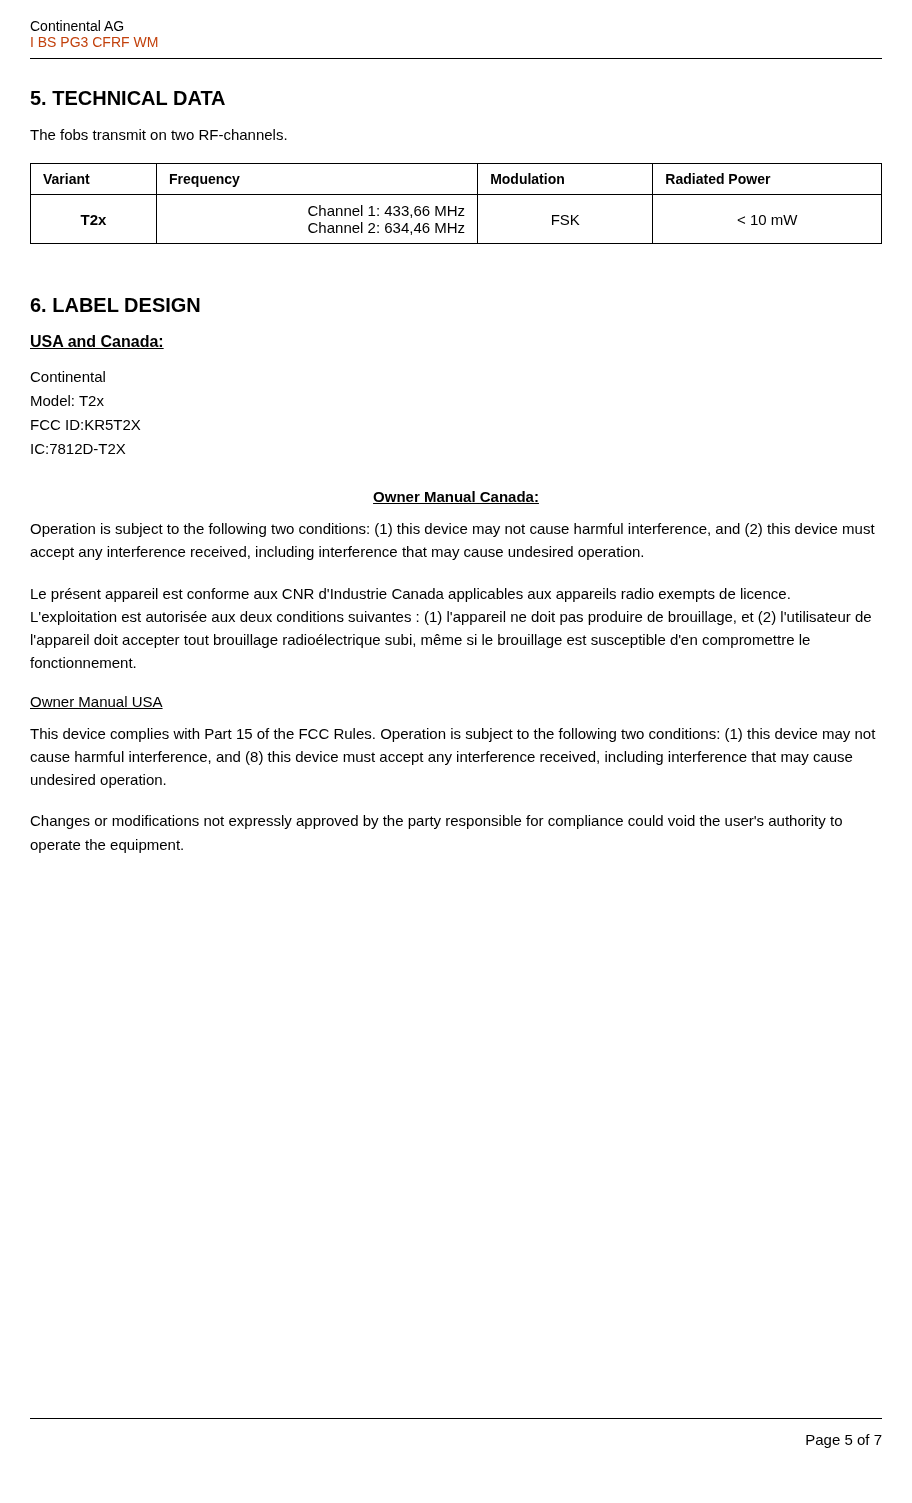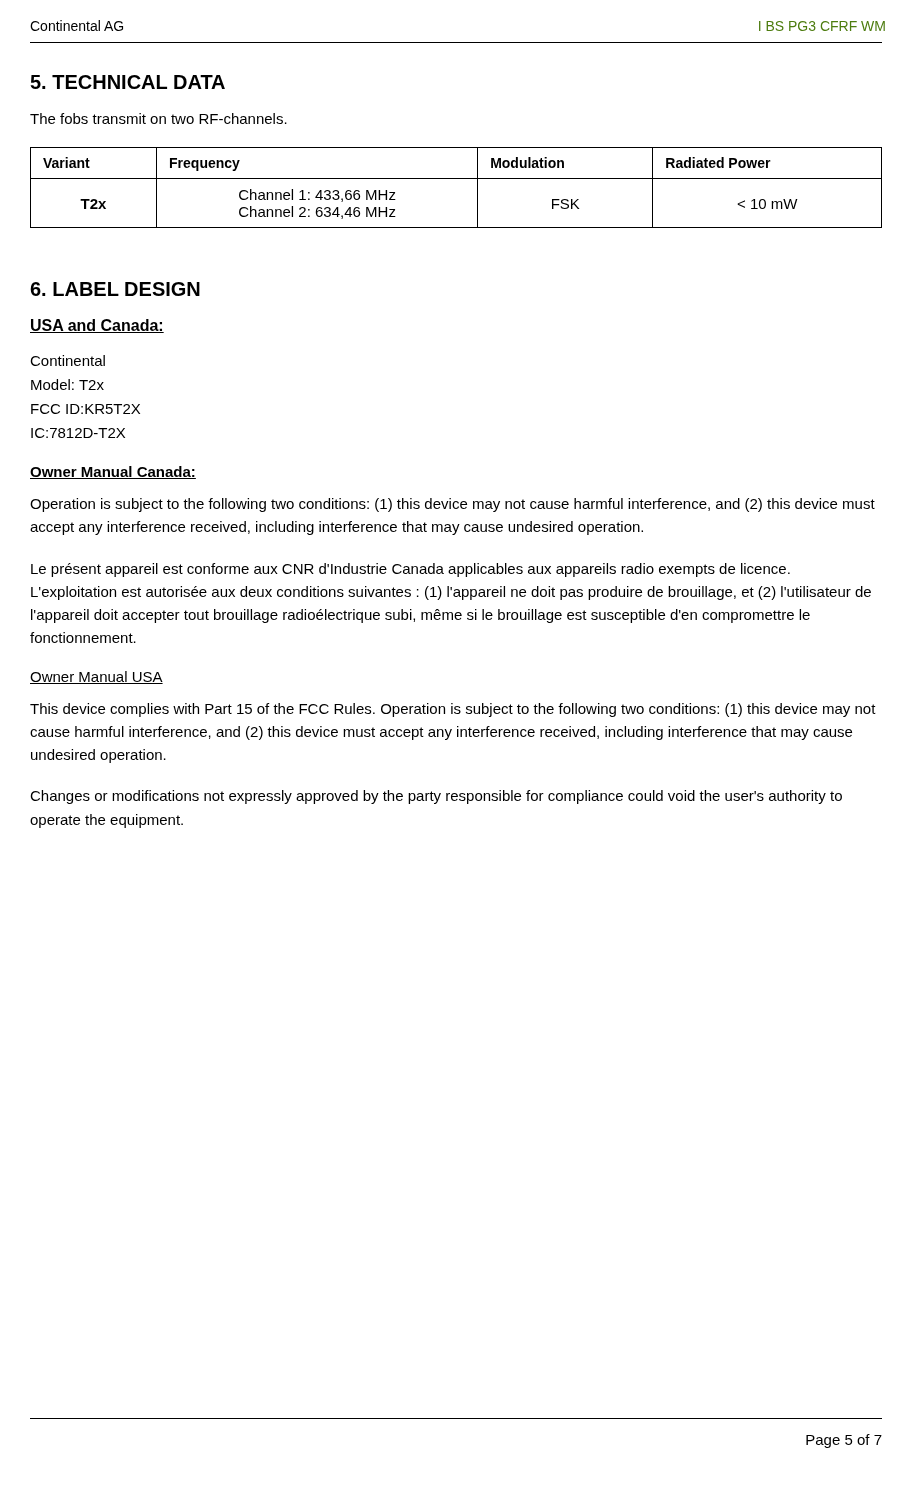--- a/index.html
+++ b/index.html
@@ -22,31 +22,32 @@
       width: 912px;
       min-height: 1503px;
       padding: 0;
       position: relative;
     }
 
     .header {
       display: flex;
       justify-content: space-between;
       align-items: flex-start;
-      padding: 18px 26px 0 30px;
+      padding: 18px 40px 0 30px;
+      flex-direction: column;
     }
 
     .header-left {
       font-size: 14px;
       color: #000;
     }
 
     .header-right {
       font-size: 14px;
-      color: #4d7c0f;
+      color: #c2410c;
     }
 
     .header-divider {
       border: none;
       border-top: 1.5px solid #000;
       margin: 8px 30px 0 30px;
     }
 
     .content {
       padding: 28px 30px 0 30px;
@@ -76,21 +77,21 @@
       text-align: left;
       font-size: 14px;
       font-weight: bold;
       background: #fff;
     }
 
     .tech-table td {
       border: 1.5px solid #000;
       padding: 7px 12px;
       font-size: 15px;
-      text-align: center;
+      text-align: right;
       vertical-align: middle;
     }
 
     .tech-table td.center {
       text-align: center;
     }
 
     .tech-table td.variant-col {
       text-align: center;
       font-weight: bold;
@@ -101,34 +102,35 @@
     }
 
     .subsection-title {
       font-size: 16px;
       font-weight: bold;
       text-decoration: underline;
       margin-bottom: 14px;
     }
 
     .label-block {
-      margin-bottom: 18px;
+      margin-bottom: 27px;
       line-height: 1.6;
     }
 
     .label-block p {
       margin: 0;
       font-size: 15px;
     }
 
     .owner-manual-title {
       font-size: 15px;
       font-weight: bold;
       text-decoration: underline;
       margin-bottom: 12px;
+      text-align: center;
     }
 
     .owner-manual-usa-title {
       font-size: 15px;
       text-decoration: underline;
       margin-bottom: 12px;
     }
 
     .paragraph {
       font-size: 15px;
@@ -193,21 +195,21 @@
       </div>
 
       <p class="owner-manual-title">Owner Manual Canada:</p>
 
       <p class="paragraph">Operation is subject to the following two conditions: (1) this device may not cause harmful interference, and (2) this device must accept any interference received, including interference that may cause undesired operation.</p>
 
       <p class="paragraph">Le présent appareil est conforme aux CNR d'Industrie Canada applicables aux appareils radio exempts de licence. L'exploitation est autorisée aux deux conditions suivantes : (1) l'appareil ne doit pas produire de brouillage, et (2) l'utilisateur de l'appareil doit accepter tout brouillage radioélectrique subi, même si le brouillage est susceptible d'en compromettre le fonctionnement.</p>
 
       <p class="owner-manual-usa-title">Owner Manual USA</p>
 
-      <p class="paragraph">This device complies with Part 15 of the FCC Rules. Operation is subject to the following two conditions: (1) this device may not cause harmful interference, and (2) this device must accept any interference received, including interference that may cause undesired operation.</p>
+      <p class="paragraph">This device complies with Part 15 of the FCC Rules. Operation is subject to the following two conditions: (1) this device may not cause harmful interference, and (8) this device must accept any interference received, including interference that may cause undesired operation.</p>
 
       <p class="paragraph">Changes or modifications not expressly approved by the party responsible for compliance could void the user's authority to operate the equipment.</p>
     </div>
 
   </div>
 
   <div style="position:absolute; bottom:0; left:0; right:0; height:85px;">
     <hr style="border:none; border-top:1.5px solid #000; margin: 0 30px;">
     <div style="text-align:right; padding: 12px 30px 0 30px;">
       <span>Page 5 of 7</span>

